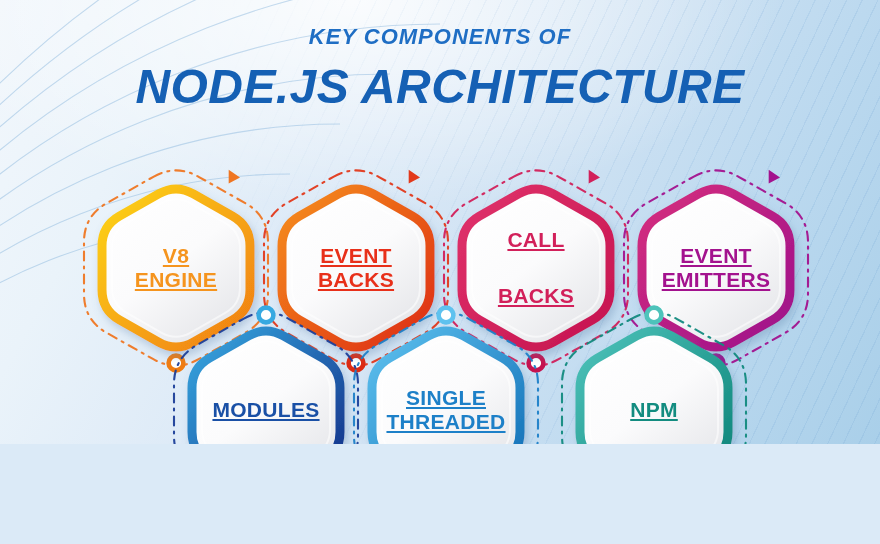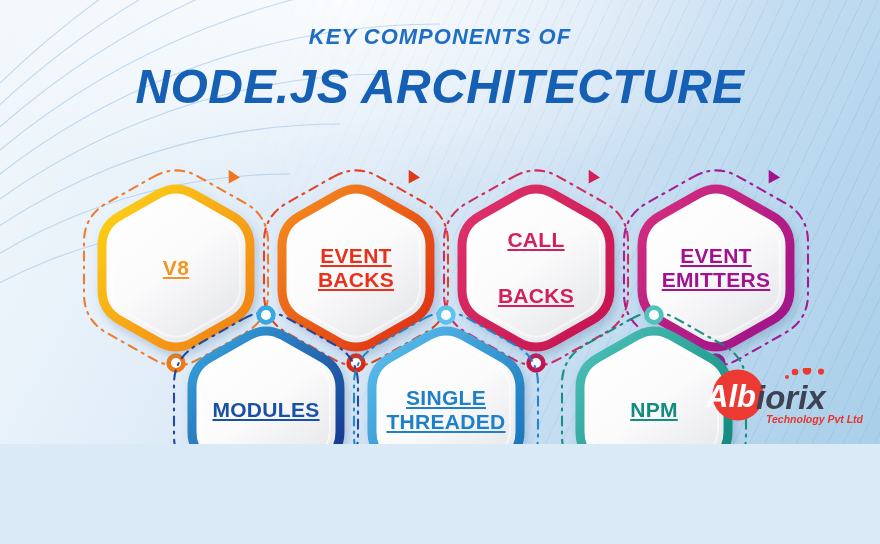--- a/index.html
+++ b/index.html
@@ -130,20 +130,21 @@
       <g filter="url(#s0)">
         <path d="M75.61,25.87Q93.00,16.00 110.39,25.87L149.61,48.13Q167.00,58.00 167.00,78.00L167.00,122.00Q167.00,142.00 149.61,151.87L110.39,174.13Q93.00,184.00 75.61,174.13L36.39,151.87Q19.00,142.00 19.00,122.00L19.00,78.00Q19.00,58.00 36.39,48.13Z" fill="url(#f0)" stroke="url(#g0)" stroke-width="9" stroke-linejoin="round"></path>
       </g>
       <path d="M78.23,35.42Q93.00,27.00 107.77,35.42L142.23,55.08Q157.00,63.50 157.00,80.50L157.00,119.50Q157.00,136.50 142.23,144.92L107.77,164.58Q93.00,173.00 78.23,164.58L43.77,144.92Q29.00,136.50 29.00,119.50L29.00,80.50Q29.00,63.50 43.77,55.08Z" fill="none" stroke="#ffffff" stroke-width="2" opacity=".55"></path>
       <g transform="translate(149,8) rotate(-28)">
         <path d="M0,-7 L6.4,5 L-6.4,5 Z" fill="#ef7622"></path>
       </g>
     </svg>
         <div class="hexlabel" style="color: rgb(245, 148, 30);">
           <span>V8</span>
+          <span>ENGINE</span>
         </div>
       </div>
       <div class="hexcell" style="left: 263px; top: 168px;">
         <svg width="186" height="200" viewBox="0 0 186 200">
       <defs>
         <linearGradient id="g1" x1="0" y1="0" x2="1" y2="1">
           <stop offset="0%" stop-color="#f6901e"></stop>
           <stop offset="100%" stop-color="#dd2b12"></stop>
         </linearGradient>
         <linearGradient id="f1" x1="0.12" y1="0" x2="0.85" y2="1">
@@ -324,28 +325,14 @@
       <g transform="translate(151,194) rotate(-28)">
         <path d="M0,-7 L6.4,5 L-6.4,5 Z" fill="#128a7e"></path>
       </g>
     </svg>
         <div class="hexlabel" style="color: rgb(19, 140, 128);">
           <span>NPM</span>
         </div>
       </div>
     </div>
 
-  <div class="logo">
-    <svg viewBox="0 0 178 66" width="178" height="66">
-      <g>
-        <circle cx="107" cy="4" r="3.3" fill="#ec3a33"></circle>
-        <circle cx="119" cy="2.4" r="4.3" fill="#ec3a33"></circle>
-        <circle cx="133" cy="3.6" r="3.1" fill="#ec3a33"></circle>
-        <circle cx="99" cy="9" r="2" fill="#ec3a33"></circle>
-      </g>
-      <circle cx="50" cy="27" r="25.5" fill="#ec3a33"></circle>
-      <text x="18" y="39" font-family="'Liberation Sans',sans-serif" font-size="31" font-weight="bold" font-style="italic" fill="#ffffff" id="lg-mark">Alb</text>
-      <text x="68" y="41" font-family="'Liberation Sans',sans-serif" font-size="33" font-weight="bold" font-style="italic" fill="#3c4251" id="lg-word">iorix</text>
-      <text x="78" y="55" font-family="'Liberation Sans',sans-serif" font-size="10.5" font-weight="bold" font-style="italic" fill="#e8342c" id="lg-tag">Technology Pvt Ltd</text>
-    </svg>
-  </div>
 
 </div>
 
 </body></html>

